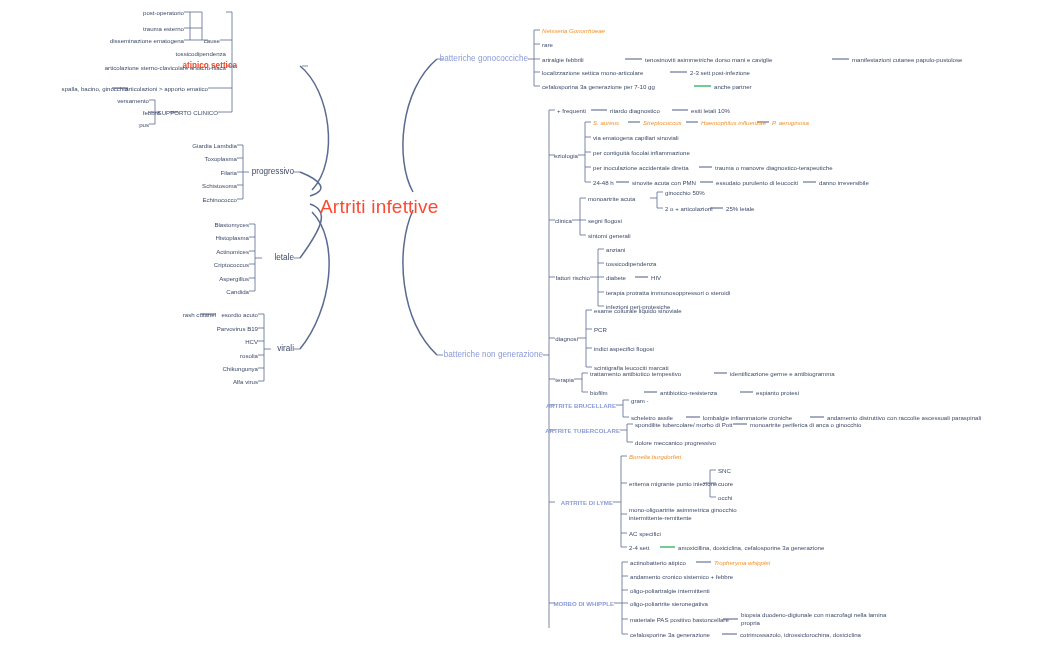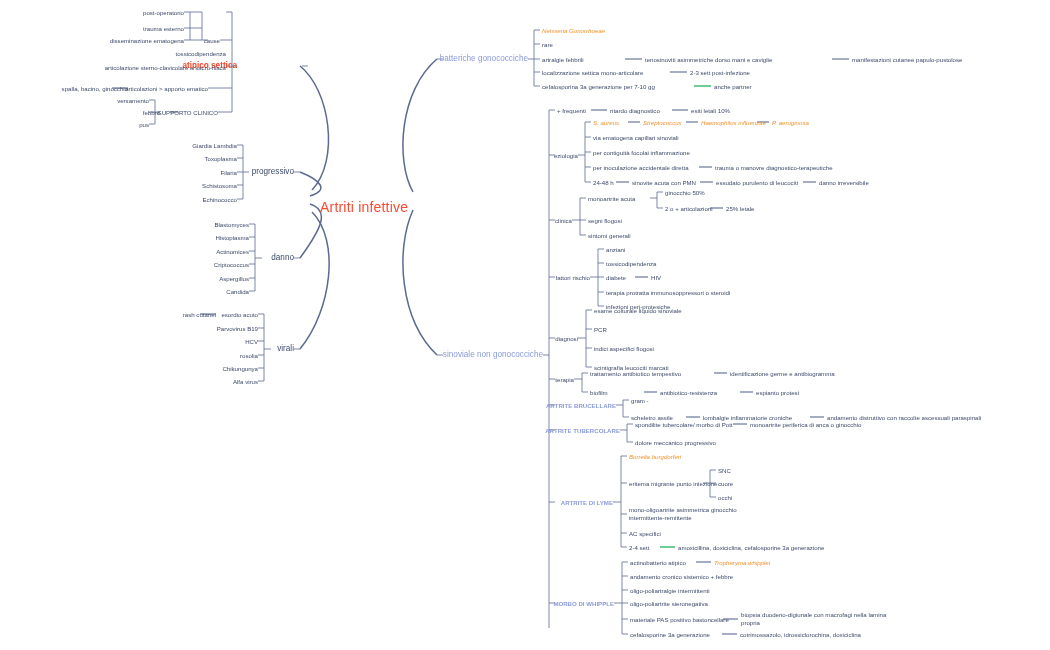--- a/index.html
+++ b/index.html
@@ -14,21 +14,21 @@
   .node{position:absolute;white-space:nowrap;line-height:1.15;}
   .t6{font-size:6.1px;}
   .t8{font-size:8.2px;}
 
   .ink{color:#3d4a6a;}
   .blue{color:#8a9ad8;}
   .blue-b{color:#8a9ad8;font-weight:bold;}
   .red{color:#f0462a;}
   .orange{color:#f2922c;font-style:italic;}
   .bold{font-weight:bold;}
-  .center-node{color:#fb4a33;font-size:14px;letter-spacing:.2px;}
+  .center-node{color:#fb4a33;font-size:19px;letter-spacing:.2px;}
   .mid{transform:translateY(-50%);}
   .midr{transform:translate(-100%,-50%);padding-left:28px;}
   .two-line{line-height:1.35;white-space:normal;width:110px;}
 </style>
 </head>
 <body>
 
 <div id="map">
 
   <svg class="links" viewBox="0 0 1050 650">
@@ -182,21 +182,21 @@
   <div class="node t6 ink midr" style="left:160px;top:112px;">febbre</div>
   <div class="node t6 ink midr" style="left:149px;top:124px;">pus</div>
 
   <div class="node t8 ink midr" style="left:294px;top:172px;">progressivo</div>
   <div class="node t6 ink midr" style="left:237px;top:145px;">Giardia Lambdia</div>
   <div class="node t6 ink midr" style="left:237px;top:158px;">Toxoplasma</div>
   <div class="node t6 ink midr" style="left:237px;top:172px;">Filaria</div>
   <div class="node t6 ink midr" style="left:237px;top:185px;">Schistosoma</div>
   <div class="node t6 ink midr" style="left:237px;top:199px;">Echinococco</div>
 
-  <div class="node t8 ink midr" style="left:294px;top:258px;">danno</div>
+  <div class="node t8 ink midr" style="left:294px;top:258px;">letale</div>
   <div class="node t6 ink midr" style="left:249px;top:224px;">Blastomyces</div>
   <div class="node t6 ink midr" style="left:249px;top:237px;">Histoplasma</div>
   <div class="node t6 ink midr" style="left:249px;top:251px;">Actinomices</div>
   <div class="node t6 ink midr" style="left:249px;top:264px;">Criptococcus</div>
   <div class="node t6 ink midr" style="left:249px;top:278px;">Aspergillus</div>
   <div class="node t6 ink midr" style="left:249px;top:291px;">Candida</div>
 
   <div class="node t8 ink midr" style="left:294px;top:349px;text-align:center;">virali</div>
   <div class="node t6 ink midr" style="left:216px;top:314px;">rash cutanei</div>
   <div class="node t6 ink midr" style="left:258px;top:314px;">esordio acuto</div>
@@ -210,21 +210,21 @@
   <div class="node t6 orange mid" style="left:542px;top:30px;">Neisseria Gonorrhoeae</div>
   <div class="node t6 ink mid" style="left:542px;top:44px;">rare</div>
   <div class="node t6 ink mid" style="left:542px;top:59px;">artralgie febbrili</div>
   <div class="node t6 ink mid" style="left:645px;top:59px;">tenosinoviti asimmetriche dorso mani e caviglie</div>
   <div class="node t6 ink mid" style="left:852px;top:59px;">manifestazioni cutanee papulo-pustolose</div>
   <div class="node t6 ink mid" style="left:542px;top:72px;">localizzazione settica mono-articolare</div>
   <div class="node t6 ink mid" style="left:690px;top:72px;">2-3 sett post-infezione</div>
   <div class="node t6 ink mid" style="left:542px;top:86px;">cefalosporina 3a generazione per 7-10 gg</div>
   <div class="node t6 ink mid" style="left:714px;top:86px;">anche partner</div>
 
-  <div class="node t8 blue midr" style="left:543px;top:355px;">sinoviale non gonococciche</div>
+  <div class="node t8 blue midr" style="left:543px;top:355px;">batteriche non generazione</div>
 
   <div class="node t6 ink mid" style="left:557px;top:110px;">+ frequenti</div>
   <div class="node t6 ink mid" style="left:610px;top:110px;">ritardo diagnostico</div>
   <div class="node t6 ink mid" style="left:691px;top:110px;">esiti letali 10%</div>
 
   <div class="node t6 ink midr" style="left:578px;top:155px;">eziologia</div>
   <div class="node t6 orange mid" style="left:593px;top:122px;">S. aureus</div>
   <div class="node t6 orange mid" style="left:643px;top:122px;">Streptococcus</div>
   <div class="node t6 orange mid" style="left:701px;top:122px;">Haemophilus influenzae</div>
   <div class="node t6 orange mid" style="left:772px;top:122px;">P. aeruginosa</div>

